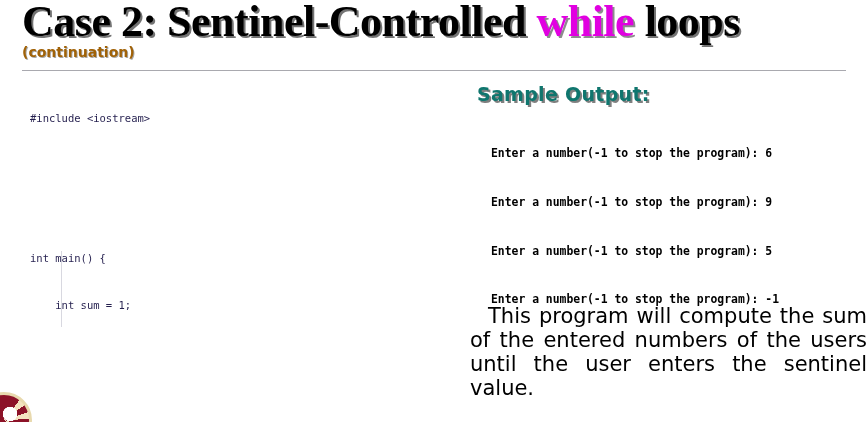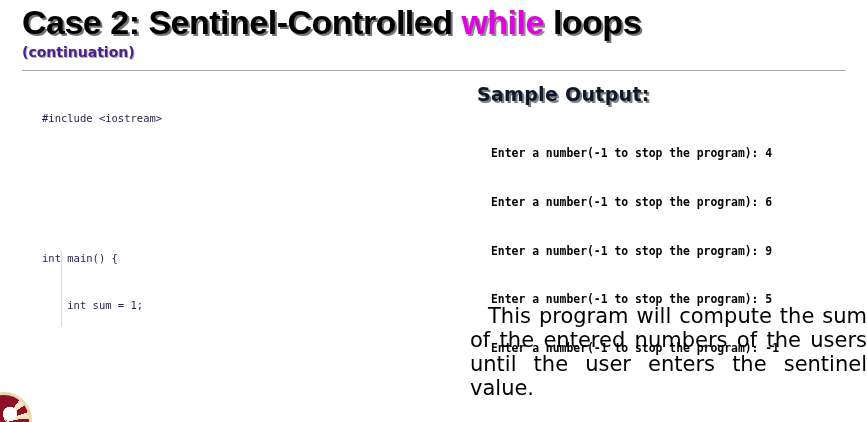--- a/index.html
+++ b/index.html
@@ -17,39 +17,39 @@
   }
 
   
   #slide-header {
     position: absolute;
     left: 22px;
     top: 2px;
     right: 20px;
   }
   #slide-title {
-    font-family: Liberation Sans, sans-serif;
-    font-weight: bold;
-    font-size: 34px;
+    font-family: Liberation Serif, serif;
+    font-weight: bold;
+    font-size: 44px;
     line-height: 40px;
     letter-spacing: -0.5px;
     color: #000000;
     text-shadow: 2px 2px 0 rgba(0,0,0,0.55);
     white-space: nowrap;
   }
   #slide-title .kw-while {
     color: #e100e1;
     text-shadow: 2px 2px 0 rgba(0,0,0,0.45);
   }
   #slide-subtitle {
     font-family: "DejaVu Sans", sans-serif;
     font-weight: bold;
     font-size: 14px;
     line-height: 16px;
-    color: #4c1d95;
+    color: #a16207;
     margin-top: 2px;
     text-shadow: 1px 1px 0 rgba(0,0,0,0.35);
   }
   #title-rule {
     position: absolute;
     left: 22px;
     top: 70px;
     width: 824px;
     height: 1px;
     background: #a9a9af;
@@ -64,21 +64,21 @@
   }
   #code-block {
     font-family: "DejaVu Sans Mono", monospace;
     font-size: 10.5px;
     line-height: 15.55px;
     color: #241f4e;
     white-space: pre;
     tab-size: 4;
     position: relative;
   }
-  #code-block .ln { display: block; min-height: 15.55px; margin-left: 12px; }
+  #code-block .ln { display: block; min-height: 15.55px; }
   #indent-guide {
     position: absolute;
     left: 31px;
     top: 171px;
     width: 1px;
     height: 76px;
     background: #d8d8e0;
   }
 
   
@@ -86,21 +86,21 @@
     position: absolute;
     left: 477px;
     top: 83px;
     width: 390px;
   }
   #output-heading {
     font-family: "DejaVu Sans", sans-serif;
     font-weight: bold;
     font-size: 19px;
     line-height: 22px;
-    color: #0f172a;
+    color: #0f766e;
     letter-spacing: 0.3px;
     text-shadow: 2px 2px 0 rgba(0,0,0,0.5);
   }
   #output-console {
     margin-top: 8px;
     margin-left: 14px;
     font-family: "DejaVu Sans Mono", monospace;
     font-weight: bold;
     font-size: 11.4px;
     line-height: 16.2px;
@@ -182,21 +182,20 @@
     
     
     
     
   </div>
 </div>
 
 <div id="output-panel">
   <div id="output-heading">Sample Output:</div>
   <div id="output-console">
-    <span class="ln">Enter a number(-1 to stop the program): 4</span>
     <span class="ln">Enter a number(-1 to stop the program): 6</span>
     <span class="ln">Enter a number(-1 to stop the program): 9</span>
     <span class="ln">Enter a number(-1 to stop the program): 5</span>
     <span class="ln">Enter a number(-1 to stop the program): -1</span>
     
   </div>
 </div>
 
 <div id="explanation">This program will compute the sum of the entered numbers of the users until the user enters the sentinel value.</div>
 

